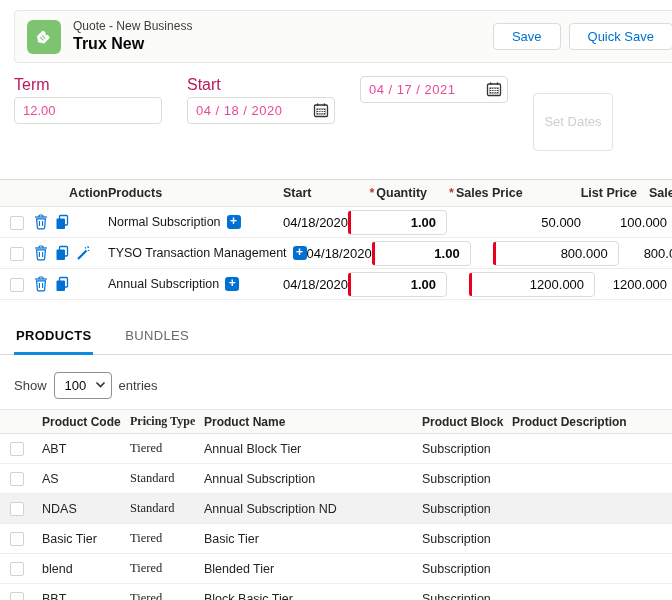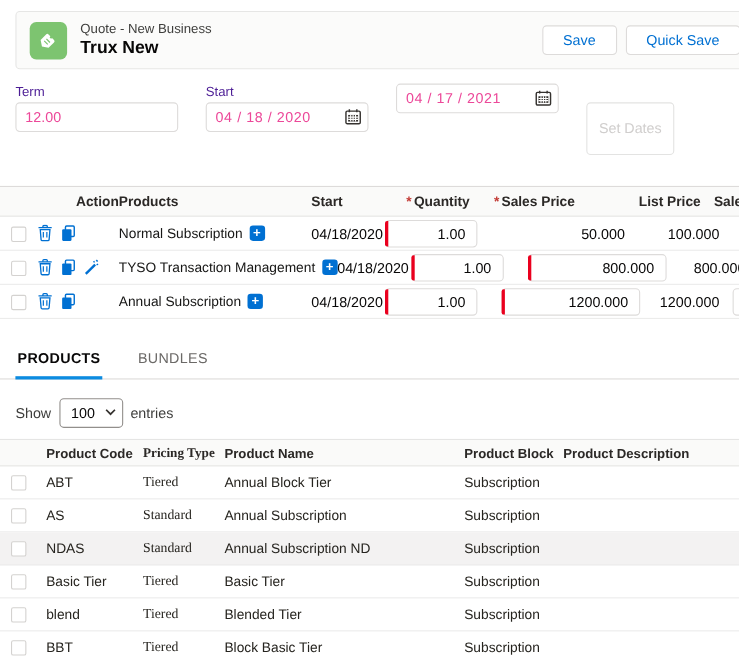--- a/index.html
+++ b/index.html
@@ -26,34 +26,34 @@
     color: #0070d2; font-size: 13px; font-weight: 500; padding: 5px 18px;
     font-family: "Liberation Sans", sans-serif; cursor: pointer; white-space: nowrap;
   }
 
   
   .form-section {
     padding: 13px 14px 28px 14px; border-bottom: 1px solid #dddbda;
     display: flex; align-items: flex-start;
   }
   .field { width: 148px; margin-right: 25px; }
-  .field-label { font-size: 12px; color: #4c1d95; margin-bottom: 3px; display: block; }
+  .field-label { font-size: 16px; color: #be185d; margin-bottom: 3px; display: block; }
   .text-input {
     width: 100%; height: 27px; border: 1px solid #dddbda; border-radius: 4px;
     padding: 0 8px; font-size: 13px; color: #ec4899; background: #fff;
     font-family: "Liberation Sans", sans-serif;
   }
   .date-wrap { position: relative; }
   .date-wrap .text-input { padding-right: 28px; letter-spacing: 0.5px; }
   .cal-btn {
     position: absolute; right: 6px; top: 5px; width: 17px; height: 17px;
     background: none; border: none; padding: 0; cursor: pointer;
   }
   .btn-set-dates {
-    margin-top: 17px; width: 80px; height: 48px;
+    margin-top: 17px; width: 80px; height: 58px;
     background: #fff; border: 1px solid #e3e3e2; border-radius: 4px;
     color: #d0cecd; font-size: 13px; line-height: 1.5; text-align: center;
     font-family: "Liberation Sans", sans-serif;
   }
 
   
   .li-table { width: 746px; }
   .li-row { display: flex; align-items: center; border-bottom: 1px solid #ececeb; height: 31px; }
   .li-head { background: #fafaf9; height: 27px; border-bottom: 1px solid #e5e5e4; font-weight: bold; font-size: 12.5px; color: #2b2826; }
   .c-cb   { flex: 0 0 34px; padding-left: 10px; }
@@ -67,21 +67,21 @@
   .c-list { flex: 0 0 66px; text-align: right; padding-right: 4px; white-space: nowrap; }
   .c-salesd { flex: 1 1 auto; text-align: left; padding-left: 8px; white-space: nowrap; }
   .num-text { white-space: nowrap; margin-left: 10px; }
   .req-star { color: #c23934; margin-right: 2px; }
   .cell-input-wrap { position: relative; display: inline-block; }
   .cell-input {
     height: 25px; border: 1px solid #dddbda; border-radius: 4px; background: #fff;
     font-size: 13px; color: #080707; text-align: right; padding: 0 10px;
     font-family: "Liberation Sans", sans-serif;
   }
-  .qty-input { width: 84px; }
+  .qty-input { width: 99px; font-weight: bold; }
   .sales-input { width: 126px; }
   .salesd-input { width: 94px; text-align: left; padding-left: 15px; }
   .req-bar {
     position: absolute; left: 0; top: 1px; bottom: 1px; width: 3px;
     background: #ea001e; border-radius: 2px 0 0 2px;
   }
   .checkbox {
     width: 14px; height: 14px; border: 1px solid #d4d2d0; border-radius: 2px;
     background: #fff; display: inline-block; vertical-align: middle; cursor: pointer;
   }

